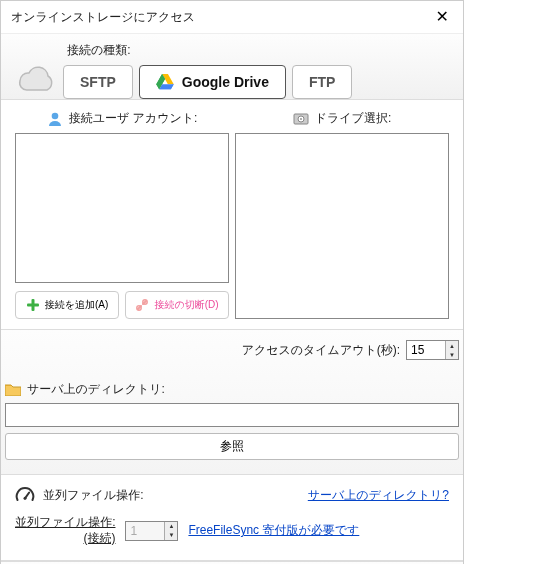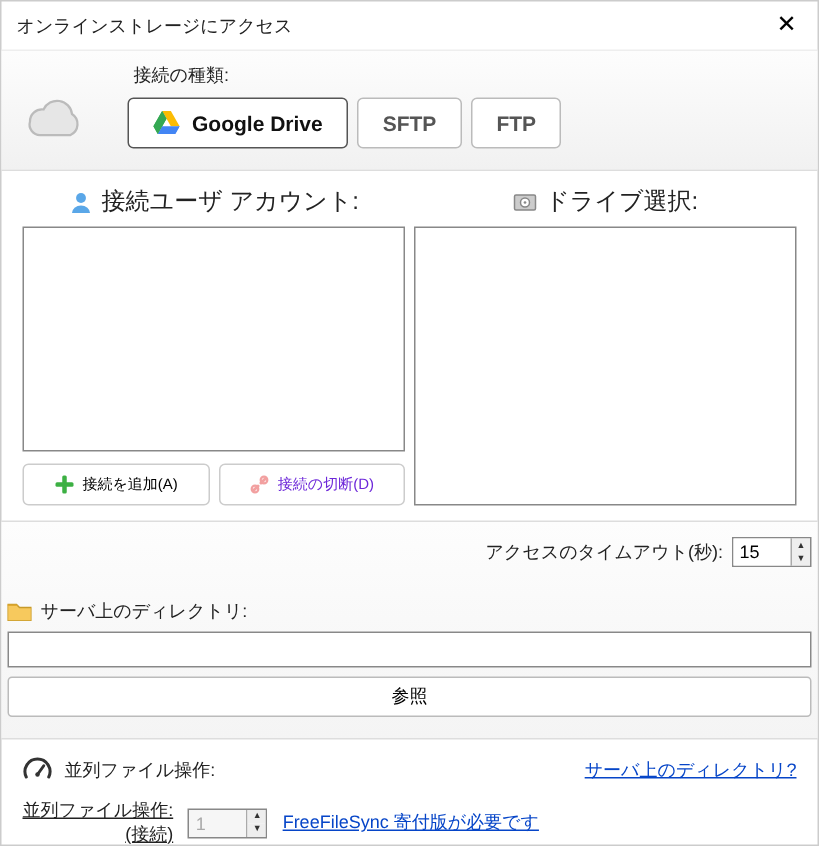--- a/index.html
+++ b/index.html
@@ -6,21 +6,21 @@
   html, body { margin: 0; padding: 0; }
   body {
     font-family: "Yu Gothic UI", "Meiryo UI", "MS UI Gothic", sans-serif;
     font-size: 12px;
     color: #222;
     background: #fff;
     width: 546px;
     height: 564px;
   }
   .dialog {
-    width: 546px;
+    width: 464px;
     height: 564px;
     border: 1px solid #ccc;
     display: flex;
     flex-direction: column;
     background: #fff;
   }
   .titlebar {
     display: flex;
     justify-content: space-between;
     align-items: center;
@@ -32,24 +32,24 @@
     font-size: 16px;
     line-height: 1;
     padding: 2px 6px;
     background: transparent;
     border: none;
     cursor: pointer;
   }
   .section-conn {
     background: linear-gradient(#fdfdfd, #f1f1f1);
     border-bottom: 1px solid #ddd;
-    padding: 8px 14px 14px;
+    padding: 8px 14px 0;
     display: flex;
     align-items: flex-end;
-    gap: 28px;
+    gap: 6px;
   }
   .cloud-icon {
     width: 42px;
     height: 32px;
     margin-bottom: 4px;
   }
   .conn-right { flex: 1; }
   .conn-label { font-size: 12px; margin-bottom: 6px; padding-left: 4px; }
   .conn-tabs { display: flex; gap: 6px; }
   .tab-btn {
@@ -80,21 +80,21 @@
   .panel {
     flex: 1;
     display: flex;
     flex-direction: column;
   }
   .panel-header {
     display: flex;
     align-items: center;
     justify-content: center;
     gap: 6px;
-    font-size: 16px;
+    font-size: 12px;
     padding-bottom: 6px;
   }
   .panel-header .icon { width: 16px; height: 16px; }
   .listbox {
     border: 1px solid #888;
     background: #fff;
     flex: 1;
     min-height: 150px;
   }
   .panel-left .listbox { height: 140px; }
@@ -110,21 +110,21 @@
     border-radius: 4px;
     background: #fff;
     padding: 6px 4px;
     font-size: 10px;
     display: flex;
     align-items: center;
     justify-content: center;
     gap: 5px;
     cursor: pointer;
   }
-  .small-btn.disabled { color: #6d28d9; cursor: default; }
+  .small-btn.disabled { color: #ec4899; cursor: default; }
   .small-btn .icon { width: 14px; height: 14px; }
   .dir-section {
     padding: 10px 4px 14px;
     border-bottom: 1px solid #ddd;
     background: linear-gradient(#fdfdfd, #f4f4f4);
   }
   .timeout-row {
     display: flex;
     justify-content: flex-end;
     align-items: center;
@@ -233,34 +233,34 @@
     </button>
   </div>
 
   <div class="section-conn">
     <svg class="cloud-icon" viewBox="0 0 42 32">
       <path d="M33 13a10 10 0 0 0-19-3 8 8 0 0 0-9 8 7 7 0 0 0 7 9h20a8 8 0 0 0 1-14z" fill="#e6e6e6" stroke="#bbb" stroke-width="1.5"></path>
     </svg>
     <div class="conn-right">
       <div class="conn-label">接続の種類:</div>
       <div class="conn-tabs">
+        <button class="tab-btn">
+          <span>SFTP</span>
+        </button>
         <button class="tab-btn active">
           <svg class="gdrive-logo" viewBox="0 0 24 22">
             <path d="M8 0 L16 0 L24 14 L16 14 Z" fill="#fbbc04"></path>
             <path d="M0 14 L8 0 L12 7 L4 21 Z" fill="#34a853"></path>
             <path d="M4 21 L24 14 L20 21 Z" fill="#4285f4"></path>
             <path d="M4 21 L8 14 L24 14 L20 21 Z" fill="#4285f4"></path>
             <path d="M0 14 L4 21 L12 7 L8 0 Z" fill="#34a853"></path>
           </svg>
           <span>Google Drive</span>
         </button>
         <button class="tab-btn">
-          <span>SFTP</span>
-        </button>
-        <button class="tab-btn">
           <span>FTP</span>
         </button>
       </div>
     </div>
   </div>
 
   <div class="mid">
     <div class="panel panel-left">
       <div class="panel-header">
         <svg class="icon" viewBox="0 0 16 16">

